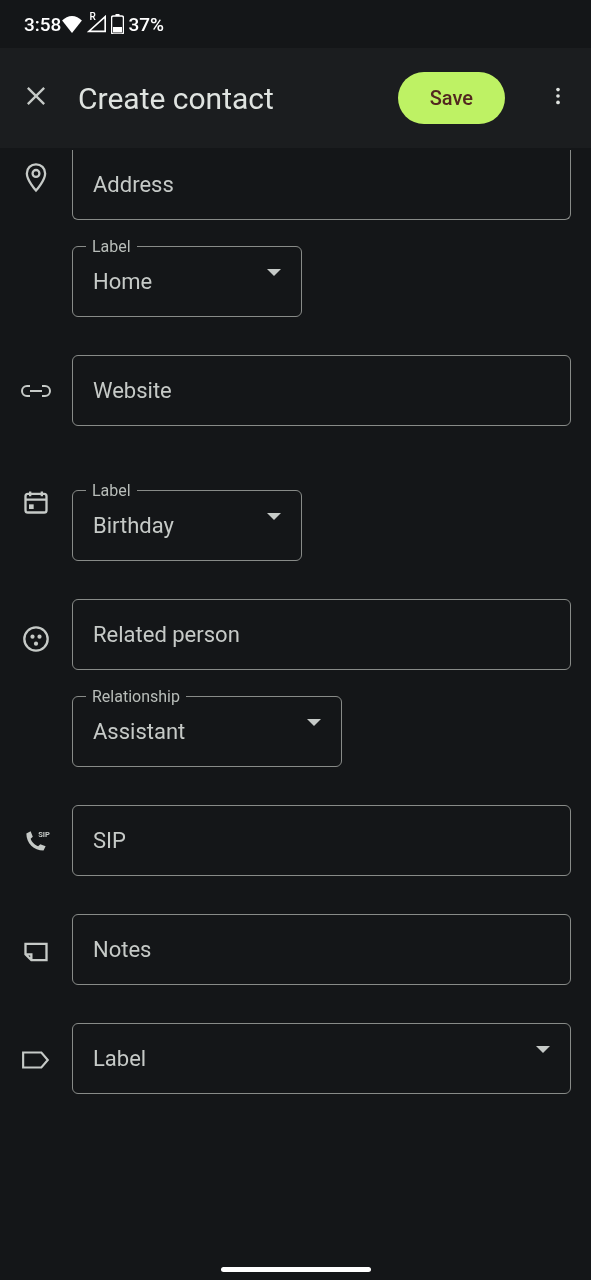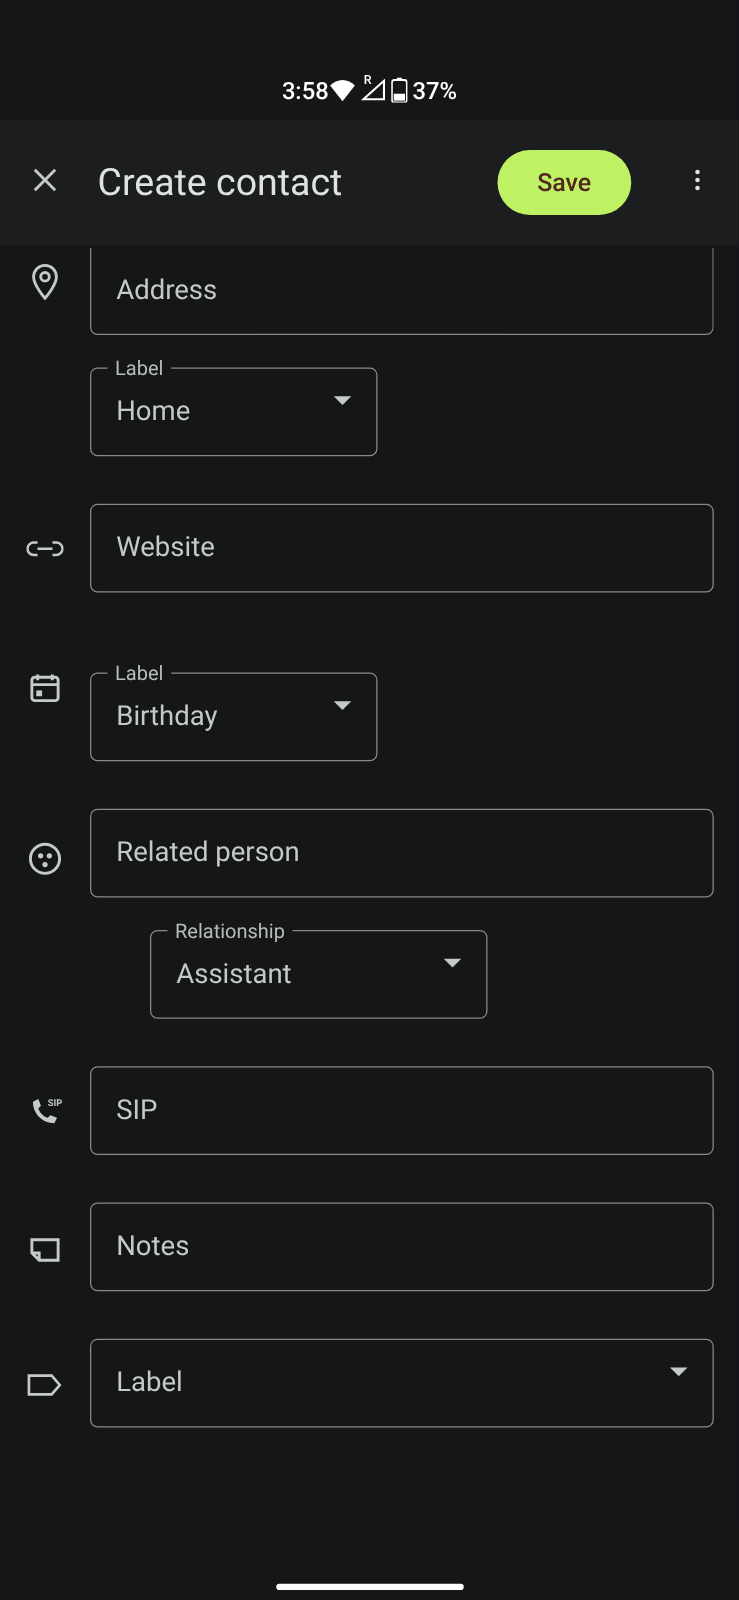--- a/index.html
+++ b/index.html
@@ -12,27 +12,26 @@
       width: 591px;
       height: 1280px;
       background: #141618;
       color: #dfe3e0;
       overflow: hidden;
       position: relative;
     }
     .status-bar {
       height: 48px;
       display: flex;
-      justify-content: center;
+      justify-content: flex-start;
       align-items: center;
       padding: 0 24px;
       color: #fff;
       font-size: 19px;
       font-weight: 500;
-      margin-top: 48px;
     }
     .status-right {
       display: flex;
       align-items: center;
       gap: 4px;
     }
     .status-right svg {
       vertical-align: middle;
     }
     .app-bar {
@@ -123,21 +122,20 @@
       height: 0;
       border-left: 7px solid transparent;
       border-right: 7px solid transparent;
       border-top: 7px solid #c6cac7;
     }
     .small-select {
       width: 230px;
     }
     .med-select {
       width: 270px;
-      margin-left: 48px;
     }
     .nav-handle {
       position: absolute;
       bottom: 8px;
       left: 50%;
       transform: translateX(-50%);
       width: 150px;
       height: 5px;
       background: #fff;
       border-radius: 3px;

